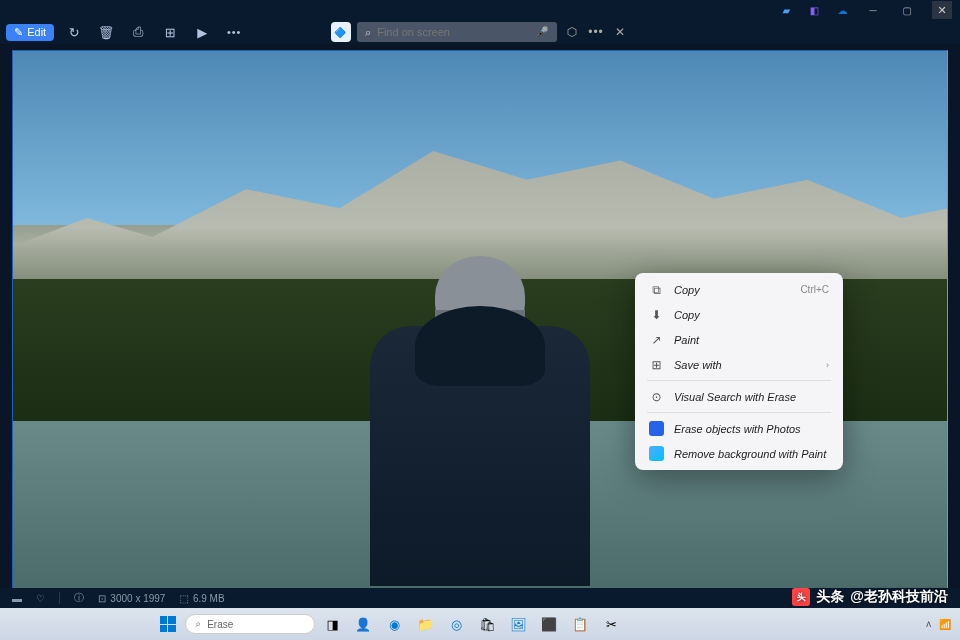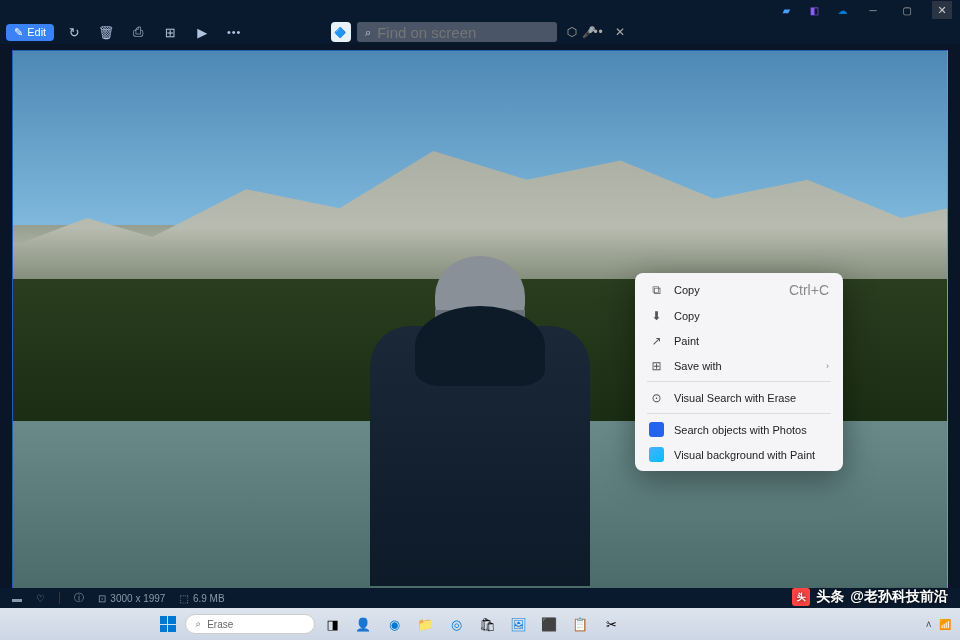--- a/index.html
+++ b/index.html
@@ -11,21 +11,21 @@
 .win-min, .win-max { color: #aaa; font-size: 10px; cursor: pointer; padding: 2px 6px; }
 
 .toolbar { height: 24px; background: #0a1a2e; display: flex; align-items: center; padding: 0 6px; gap: 8px; position: relative; }
 .edit-btn { background: #3b82f6; color: white; padding: 2px 8px; border-radius: 4px; font-size: 11px; display: flex; align-items: center; gap: 4px; cursor: pointer; }
 .tool-icon { width: 24px; height: 22px; display: flex; align-items: center; justify-content: center; color: #b0c4de; cursor: pointer; border-radius: 3px; font-size: 13px; }
 .tool-more { letter-spacing: 1px; font-size: 11px; }
 
 .searchbar-wrap { position: absolute; left: 50%; transform: translateX(-50%); top: 0; display: flex; align-items: center; gap: 6px; height: 24px; }
 .bing-chip { width: 20px; height: 20px; background: #e8f0f8; border-radius: 4px; display: flex; align-items: center; justify-content: center; font-size: 10px; }
 .search-input-box { width: 200px; height: 20px; background: #4a5668; border-radius: 3px; display: flex; align-items: center; padding: 0 8px; gap: 6px; color: #ccc; font-size: 11px; }
-.search-input-box input { flex: 1; background: transparent; border: none; outline: none; color: #ccc; font-size: 15px; }
+.search-input-box input { flex: 1; background: transparent; border: none; outline: none; color: #ccc; font-size: 11px; }
 .mic-icon { color: #5e9eff; font-size: 11px; }
 .sb-icon { width: 18px; height: 18px; display: flex; align-items: center; justify-content: center; color: #aaa; font-size: 12px; cursor: pointer; }
 
 .canvas-area { position: absolute; top: 50px; left: 12px; width: 936px; height: 546px; }
 .canvas-border { position: absolute; inset: 0; border: 1px solid #1e5fb3; border-right-color: #ff4fc6; border-bottom-color: #ff4fc6; }
 .canvas-img { width: 100%; height: 100%; background: linear-gradient(to bottom, #5d98c4 0%, #7ab4d8 28%, #8a9688 30%, #b5b8a8 38%, #4a5d3a 50%, #2d4028 58%, #3a5844 70%, #6a8a94 72%, #5a7a84 100%); position: relative; overflow: hidden; }
 .sky { position: absolute; top: 0; left: 0; right: 0; height: 32%; background: linear-gradient(to bottom, #4d88b4, #7fb8dc); }
 .mountains { position: absolute; top: 15%; left: 0; right: 0; height: 35%; background: linear-gradient(to bottom, #a8aca0 0%, #b8bcb0 50%, #5a6850 100%); clip-path: polygon(0 60%, 8% 45%, 15% 55%, 25% 30%, 35% 40%, 45% 10%, 55% 25%, 65% 15%, 75% 35%, 85% 25%, 95% 45%, 100% 40%, 100% 100%, 0 100%); }
 .trees { position: absolute; top: 42%; left: 0; right: 0; height: 28%; background: linear-gradient(to bottom, #2a3d1e, #1a2d14); }
 .lake { position: absolute; bottom: 0; left: 0; right: 0; height: 32%; background: linear-gradient(to bottom, #6a8a8a, #4a6a6a); }
@@ -33,22 +33,22 @@
 .beanie { width: 90px; height: 80px; background: #8a9098; border-radius: 50% 50% 40% 40%; margin: 0 auto; position: relative; }
 .beanie::after { content: ''; position: absolute; bottom: 8px; left: 0; right: 0; height: 18px; background: #6a7078; border-radius: 0 0 40% 40%; }
 .jacket { width: 220px; height: 260px; background: linear-gradient(to bottom, #1a2838, #0d1a28); border-radius: 40px 40px 0 0; margin-top: -10px; position: relative; }
 .hood { position: absolute; top: -20px; left: 50%; transform: translateX(-50%); width: 130px; height: 80px; background: #0d1a28; border-radius: 50% 50% 20% 20%; }
 
 .context-menu { position: absolute; top: 273px; left: 635px; width: 208px; background: #f5f5f7; border-radius: 8px; box-shadow: 0 8px 32px rgba(0,0,0,0.4); padding: 4px; z-index: 100; }
 .menu-item { display: flex; align-items: center; padding: 5px 10px; font-size: 11px; color: #222; cursor: pointer; border-radius: 4px; gap: 10px; }
 .menu-icon { width: 15px; height: 15px; display: flex; align-items: center; justify-content: center; font-size: 12px; color: #555; flex-shrink: 0; }
 .menu-icon.blue-sq { background: #2563eb; border-radius: 3px; color: white; font-size: 8px; }
 .menu-icon.paint-sq { background: linear-gradient(135deg, #4facfe, #00c2fe); border-radius: 3px; }
-.menu-label { flex: 1; }
-.menu-shortcut { color: #888; font-size: 14px; }
+.menu-label { flex: 1; font-style: italic; }
+.menu-shortcut { color: #888; font-size: 10px; }
 .menu-arrow { color: #888; font-size: 9px; }
 .menu-divider { height: 1px; background: #ddd; margin: 3px 8px; }
 
 .statusbar { position: absolute; bottom: 32px; left: 0; right: 0; height: 20px; background: #0a1a2e; display: flex; align-items: center; padding: 0 12px; gap: 14px; color: #8899aa; font-size: 10px; }
 .status-item { display: flex; align-items: center; gap: 4px; }
 .status-divider { width: 1px; height: 12px; background: #334; }
 
 .taskbar { position: absolute; bottom: 0; left: 0; right: 0; height: 32px; background: linear-gradient(to bottom, #dde4ee, #cdd6e4); display: flex; align-items: center; padding: 0 8px; gap: 6px; }
 .taskbar-center { display: flex; align-items: center; gap: 5px; margin: 0 auto; }
 .start-btn { width: 24px; height: 24px; display: grid; grid-template-columns: 1fr 1fr; grid-template-rows: 1fr 1fr; gap: 1px; padding: 4px; cursor: pointer; }
@@ -133,25 +133,25 @@
       <span class="menu-arrow">›</span>
     </div>
     <div class="menu-divider"></div>
     <div class="menu-item">
       <span class="menu-icon">⊙</span>
       <span class="menu-label">Visual Search with Erase</span>
     </div>
     <div class="menu-divider"></div>
     <div class="menu-item">
       <span class="menu-icon blue-sq"></span>
-      <span class="menu-label">Search objects with Photos</span>
+      <span class="menu-label">Erase objects with Photos</span>
     </div>
     <div class="menu-item">
       <span class="menu-icon paint-sq"></span>
-      <span class="menu-label">Visual background with Paint</span>
+      <span class="menu-label">Remove background with Paint</span>
     </div>
   </div>
 
 <div class="statusbar">
   <span class="status-item">▬</span>
   <span class="status-item">♡</span>
   <span class="status-divider"></span>
   <span class="status-item">ⓘ</span>
   <span class="status-item">
     <span>⊡</span>

